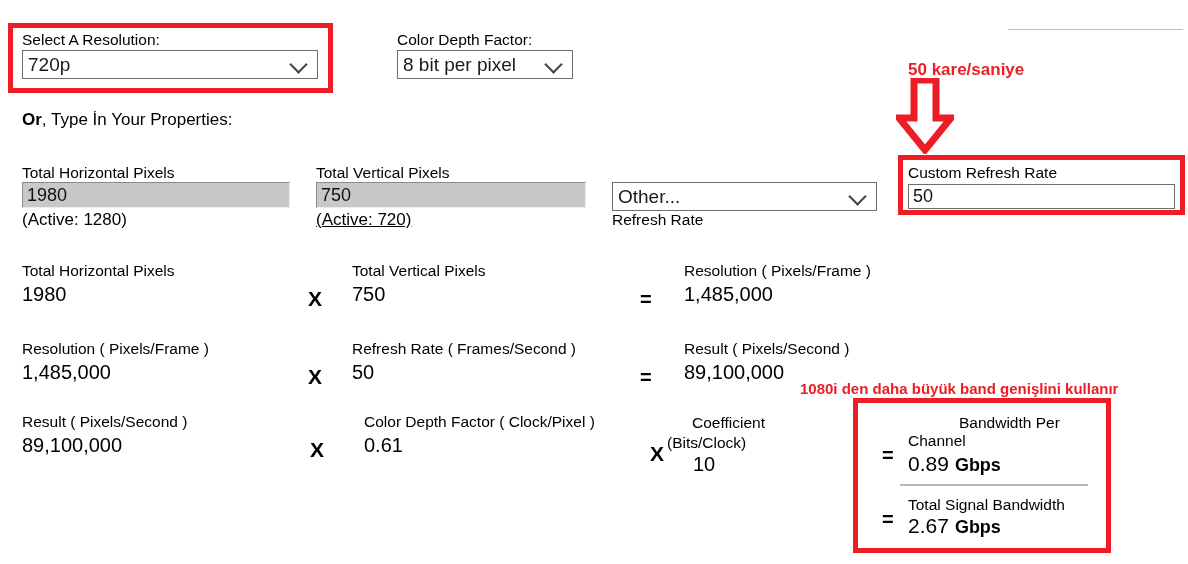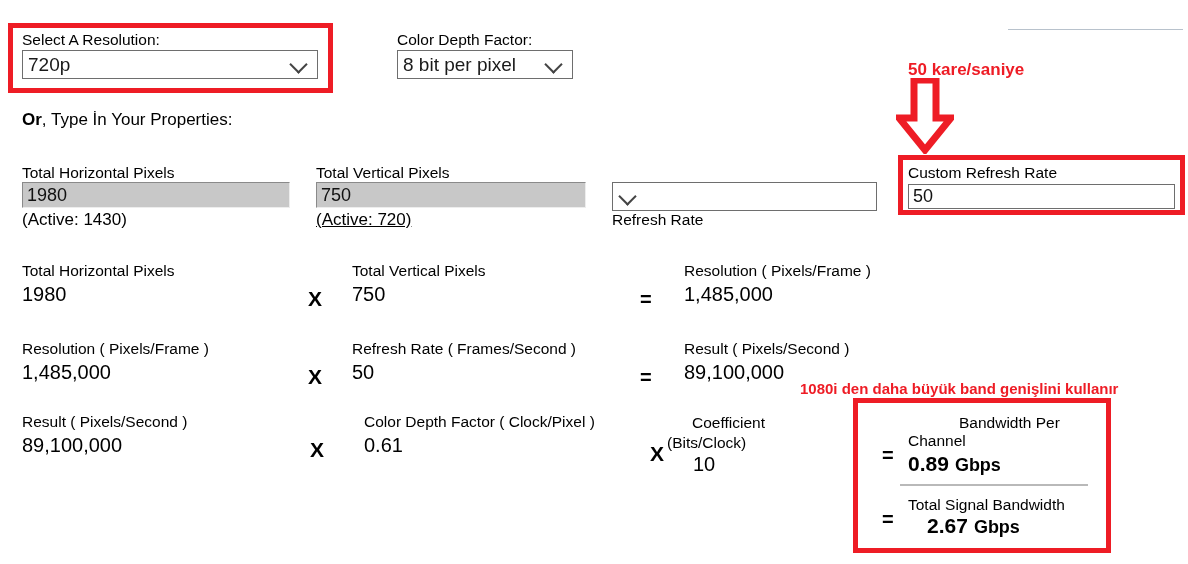--- a/index.html
+++ b/index.html
@@ -153,21 +153,21 @@
   }
 
   
   .result-label {
     font-size: 15.5px;
     line-height: 18px;
     white-space: nowrap;
   }
   .result-num {
     font-size: 21px;
-    font-weight: bold;
+    font-weight: normal;
     white-space: nowrap;
   }
   .result-unit {
     font-size: 18px;
     font-weight: bold;
     white-space: nowrap;
   }
   .result-divider {
     background: #b9b9b9;
     height: 2px;
@@ -200,30 +200,31 @@
   <div class="abs arrow-wrap">
     <svg width="58" height="76" viewBox="0 0 58 76" xmlns="http://www.w3.org/2000/svg">
       <polygon points="18,2 40,2 40,40 55,40 29,72 3,40 18,40" fill="#ffffff" stroke="#ee1c25" stroke-width="7" stroke-linejoin="miter"></polygon>
     </svg>
   </div>
 
   <div class="abs field-label" style="left:22px; top:164px;">Total Horizontal Pixels</div>
   <div class="abs inp-disabled" style="left:22px; top:182px; width:268px; height:26px;">
     <span>1980</span>
   </div>
-  <div class="abs sub-note" style="left:22px; top:210px;">(Active: 1430)</div>
+  <div class="abs sub-note" style="left:22px; top:210px;">(Active: 1280)</div>
 
   <div class="abs field-label" style="left:316px; top:164px;">Total Vertical Pixels</div>
   <div class="abs inp-disabled" style="left:316px; top:182px; width:270px; height:26px;">
     <span>750</span>
   </div>
   <div class="abs sub-note" style="left:316px; top:210px;text-decoration:underline;">(Active: 720)</div>
 
   <div class="abs field-label" style="left:612px; top:164px;margin-top:47px;">Refresh Rate</div>
   <div class="abs combo" style="left:612px; top:182px; width:265px; height:29px;">
+    <span class="combo-text">Other...</span>
     <span class="chev"></span>
   </div>
 
   <div class="abs redbox" style="left:898px; top:155px; width:287px; height:60px;"></div>
   <div class="abs field-label" style="left:908px; top:164px;">Custom Refresh Rate</div>
   <div class="abs inp-enabled" style="left:908px; top:184px; width:267px; height:25px;">
     <span>50</span>
   </div>
 
   <div class="abs calc-head" style="left:22px; top:262px;">Total Horizontal Pixels</div>
@@ -262,17 +263,17 @@
   <div class="abs result-label" style="left:959px; top:414px;">Bandwidth Per</div>
   <div class="abs result-label" style="left:908px; top:432px;">Channel</div>
   <div class="abs" style="left:908px; top:452px;">
     <span class="result-num">0.89</span><span class="result-unit" style="margin-left:6px;">Gbps</span>
   </div>
 
   <div class="abs result-divider" style="left:900px; top:484px; width:188px;"></div>
 
   <div class="abs op-eq" style="left:882px; top:508px;">=</div>
   <div class="abs result-label" style="left:908px; top:496px;">Total Signal Bandwidth</div>
-  <div class="abs" style="left:927px; top:514px;">
+  <div class="abs" style="left:908px; top:514px;">
     <span class="result-num">2.67</span><span class="result-unit" style="margin-left:6px;">Gbps</span>
   </div>
 
 </div>
 
 </body></html>

